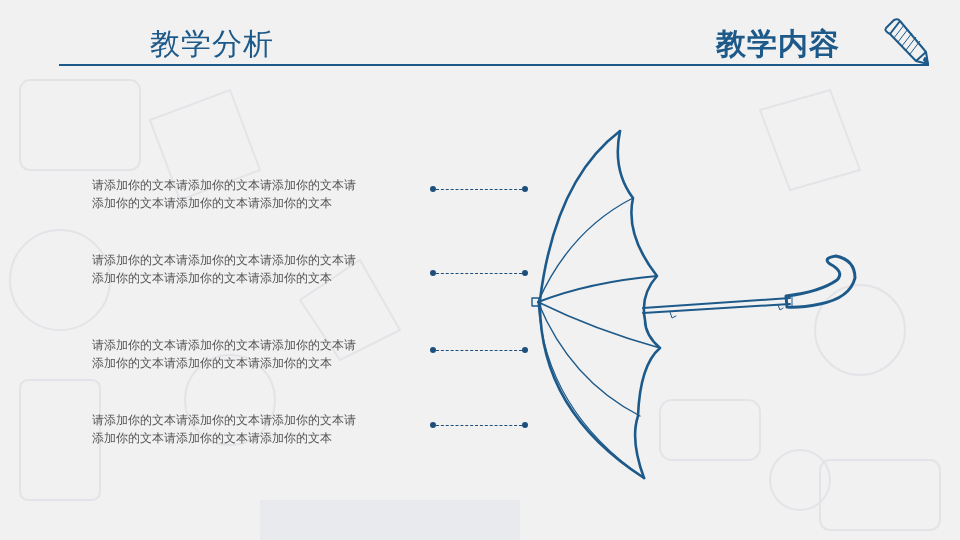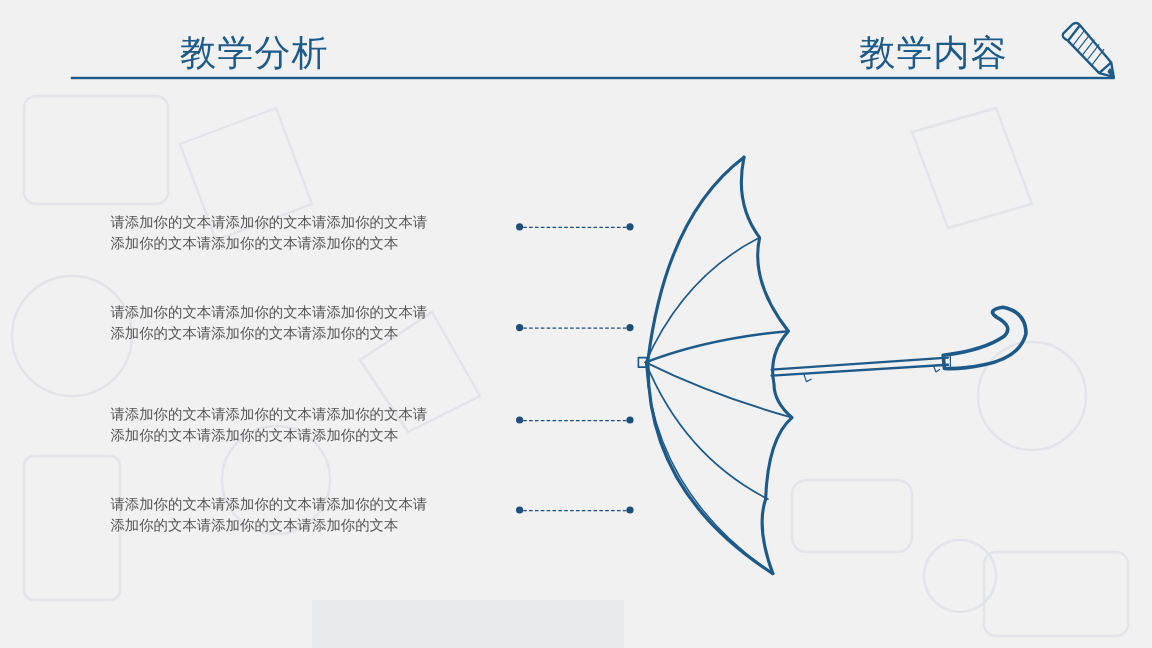--- a/index.html
+++ b/index.html
@@ -13,21 +13,21 @@
     .title-left {
       position: absolute; left: 102px; top: 24px;
       font-size: 30px; color: #1d5a8a; letter-spacing: 1px;
       font-family: "DejaVu Sans", "Liberation Sans", sans-serif; font-weight: 300;
       z-index: 2;
       margin-left: 48px;
     }
     .title-right {
       position: absolute; left: 716px; top: 24px;
       font-size: 30px; color: #1d5a8a; letter-spacing: 1px;
-      font-family: "DejaVu Sans", "Liberation Sans", sans-serif; font-weight: 400;
+      font-family: "DejaVu Sans", "Liberation Sans", sans-serif; font-weight: 700;
       z-index: 2;
     }
     .header-rule {
       position: absolute; left: 59px; top: 64px; width: 870px; height: 1.5px;
       background: #1d5a8a; z-index: 2;
     }
     .pencil { position: absolute; left: 880px; top: 14px; width: 54px; height: 54px; z-index: 3; }
     .text-block {
       position: absolute; left: 92px; width: 314px;
       font-size: 12px; line-height: 18px; color: #555;

